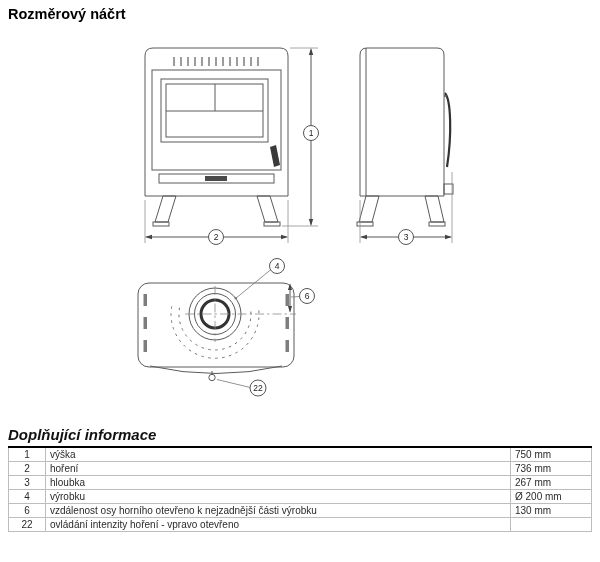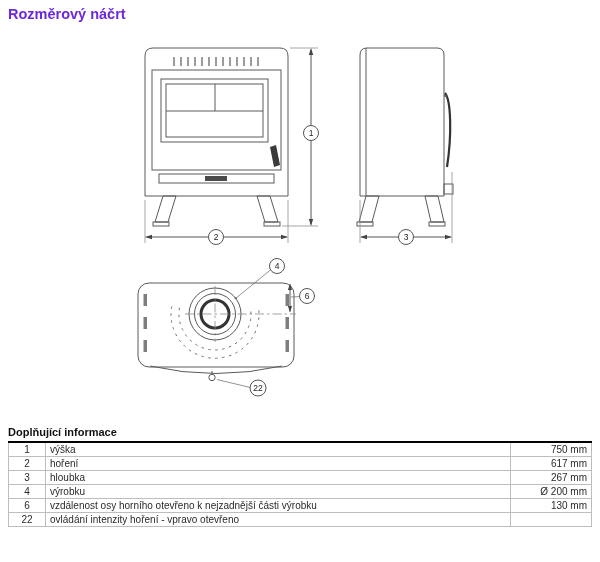--- a/index.html
+++ b/index.html
@@ -1,27 +1,27 @@
 <!DOCTYPE html>
 <html><head>
 <meta charset="utf-8">
 <style>
   html,body{margin:0;padding:0;background:#fff;}
   .page{position:relative;width:600px;height:562px;background:#ffffff;overflow:hidden;
         font-family:"Liberation Sans", sans-serif;color:#1a1a1a;}
-  .page-title{position:absolute;left:8px;top:6px;margin:0;font-size:14.5px;font-weight:bold;color:#6d28d9;text-align:center;}
+  .page-title{position:absolute;left:8px;top:6px;margin:0;font-size:14.5px;font-weight:bold;color:#000000;text-align:center;}
   .drawing{position:absolute;left:0;top:0;}
   .info{position:absolute;left:8px;right:8px;top:426px;}
-  .info-title{margin:0 0 3px 0;font-size:11px;font-weight:bold;color:#111;}
+  .info-title{margin:0 0 3px 0;font-size:15px;font-weight:bold;color:#111;font-style:italic;}
   table.info-table{width:100%;border-collapse:collapse;border:1px solid #a8a8a8;border-top:2px solid #000;
         font-size:10px;color:#2a2a2a;table-layout:fixed;}
   table.info-table td{border:1px solid #bdbdbd;padding:1px 4px;height:11px;line-height:11px;
         overflow:hidden;white-space:nowrap;}
   td.num{width:28px;text-align:center;}
-  td.val{width:72px;text-align:right;}
+  td.val{width:72px;}
 </style>
 </head>
 <body>
 
 <div class="page">
 
   <h1 class="page-title">Rozměrový náčrt</h1>
 
   <svg class="drawing" width="600" height="420" viewBox="0 0 600 420">
 
@@ -127,21 +127,21 @@
     <table class="info-table">
       <tbody>
         <tr>
           <td class="num">1</td>
           <td class="desc">výška</td>
           <td class="val">750 mm</td>
         </tr>
         <tr>
           <td class="num">2</td>
           <td class="desc">hoření</td>
-          <td class="val">617 mm</td>
+          <td class="val">736 mm</td>
         </tr>
         <tr>
           <td class="num">3</td>
           <td class="desc">hloubka</td>
           <td class="val">267 mm</td>
         </tr>
         <tr>
           <td class="num">4</td>
           <td class="desc">výrobku</td>
           <td class="val">Ø 200 mm</td>

